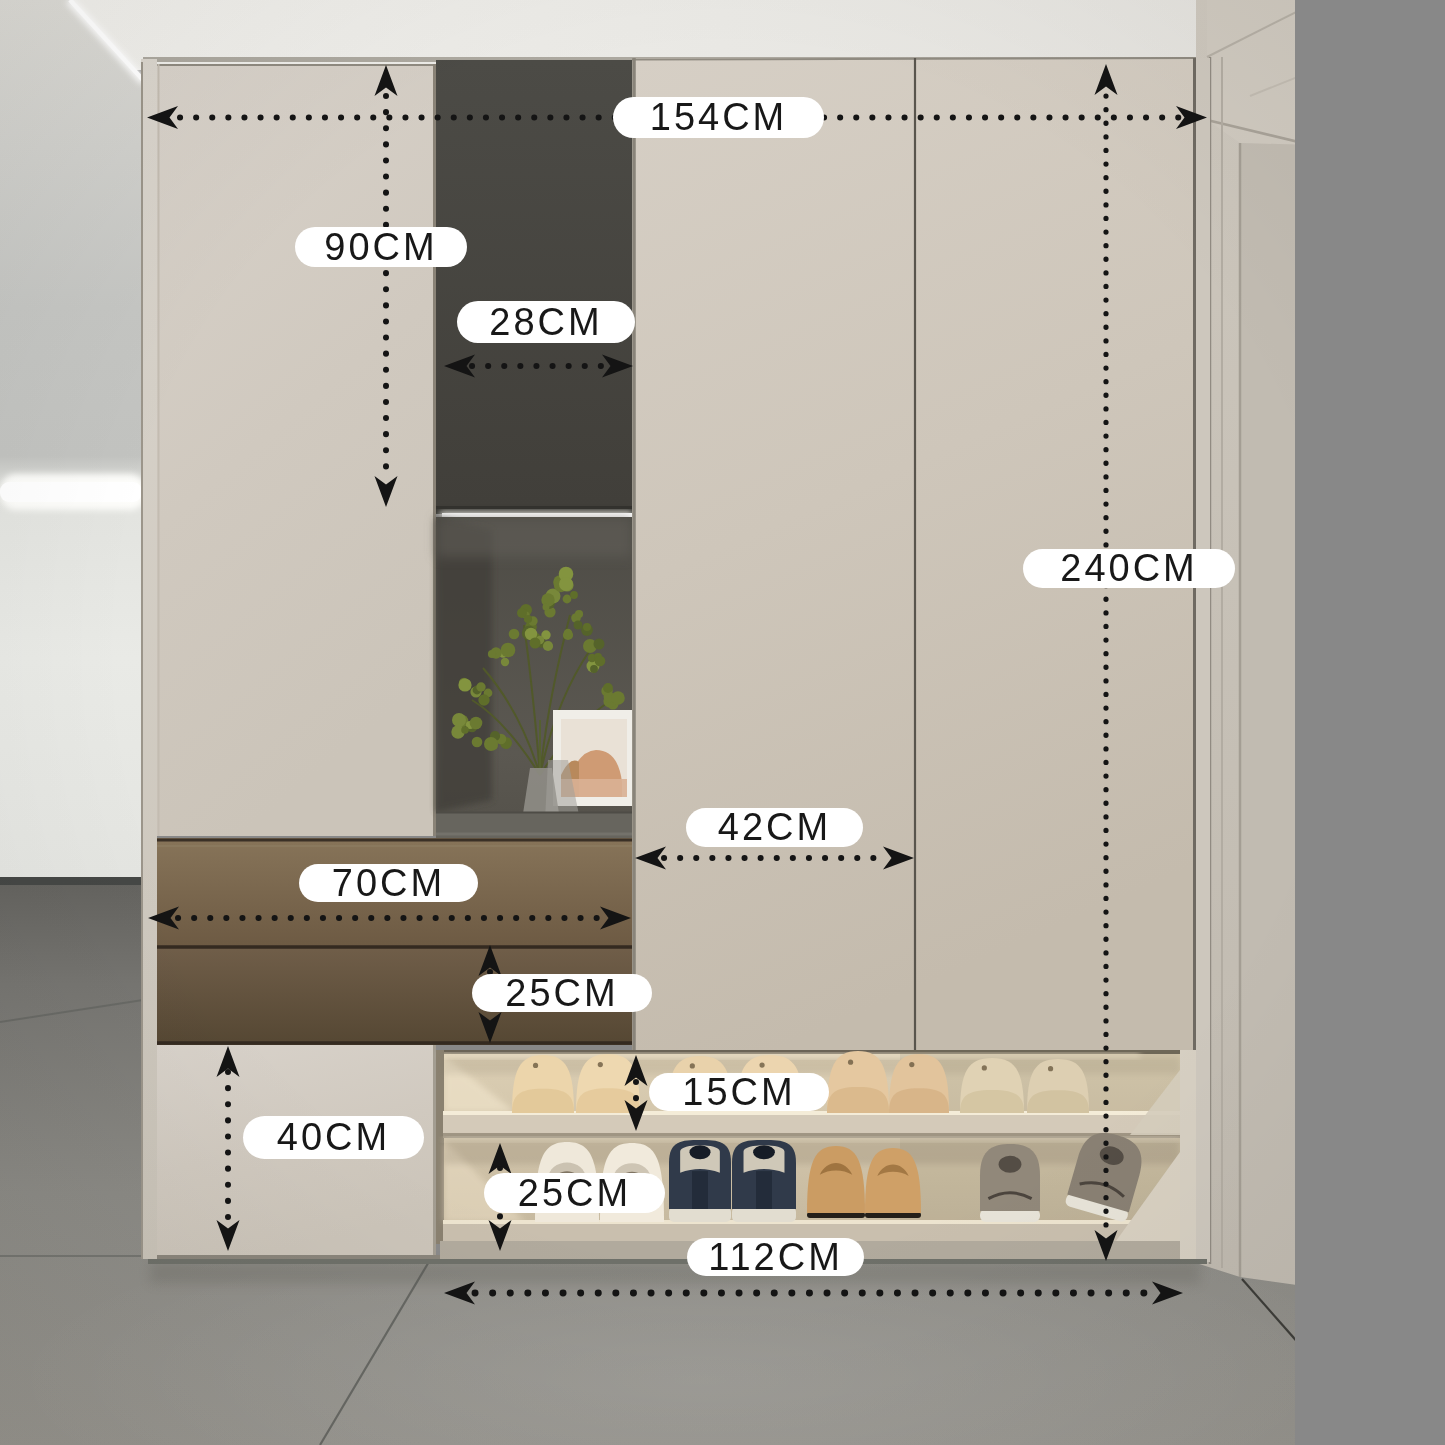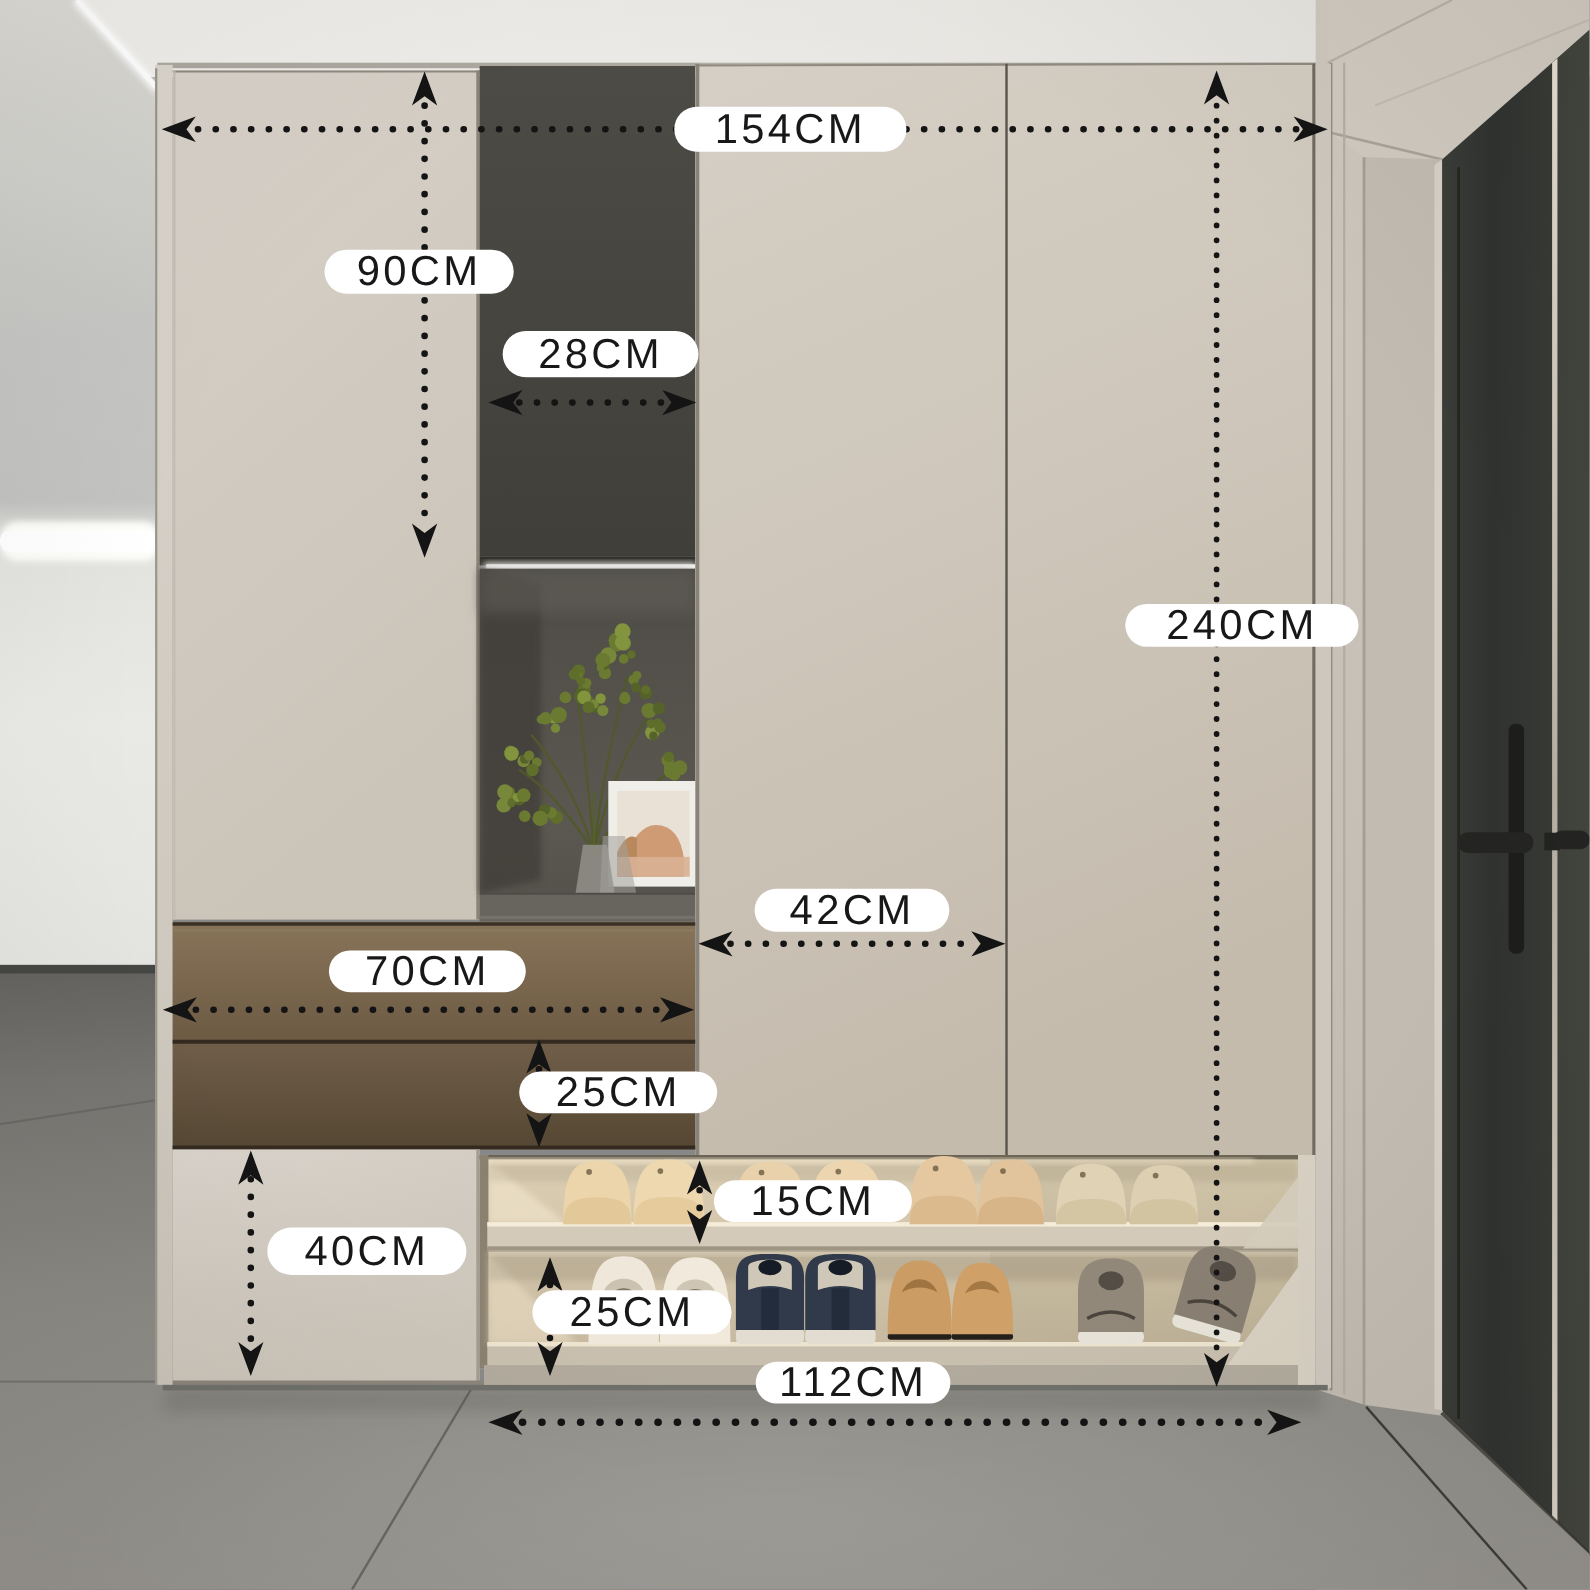--- a/index.html
+++ b/index.html
@@ -1,15 +1,15 @@
 <!DOCTYPE html>
 <html><head><meta charset="utf-8">
 <style>
 html,body{margin:0;padding:0;background:#888;}
-#scene{width:1445px;height:1445px;position:relative;overflow:hidden;}
+#scene{width:1295px;height:1445px;position:relative;overflow:hidden;}
 text{font-family:"Liberation Sans",sans-serif;}
 </style></head><body>
 <div id="scene">
 <svg width="1445" height="1445" viewBox="0 0 1445 1445">
 <defs>
 <linearGradient id="ceil" x1="0" y1="0" x2="1" y2="0">
  <stop offset="0" stop-color="#f1f0ec"></stop>
           <stop offset="0.5" stop-color="#e9e8e4"></stop>
           <stop offset="1" stop-color="#e2e0db"></stop>
 </linearGradient>

